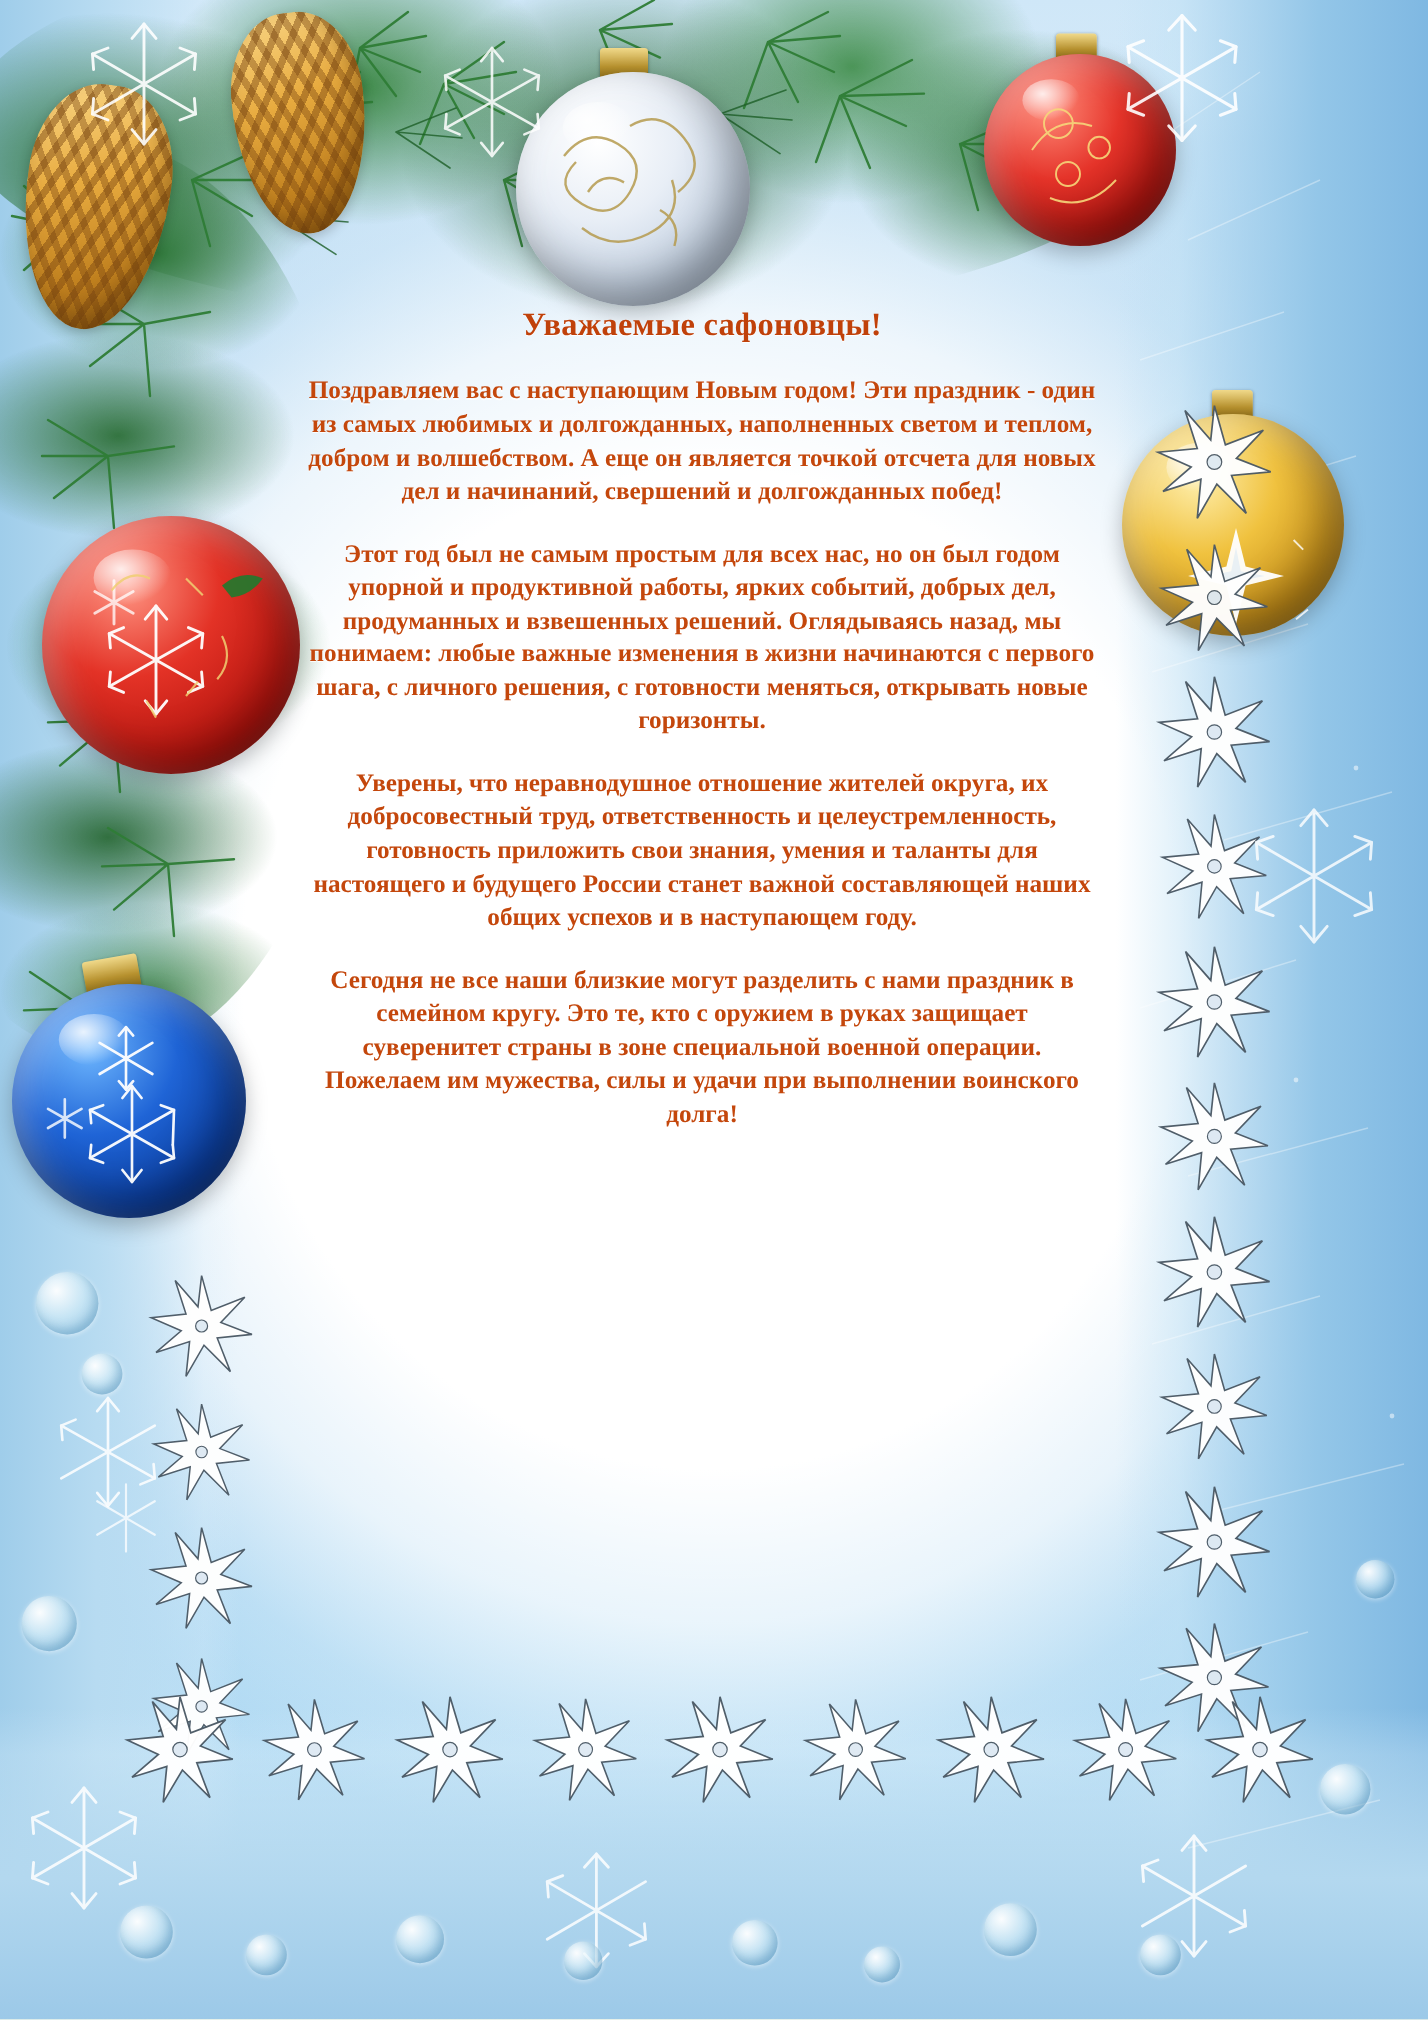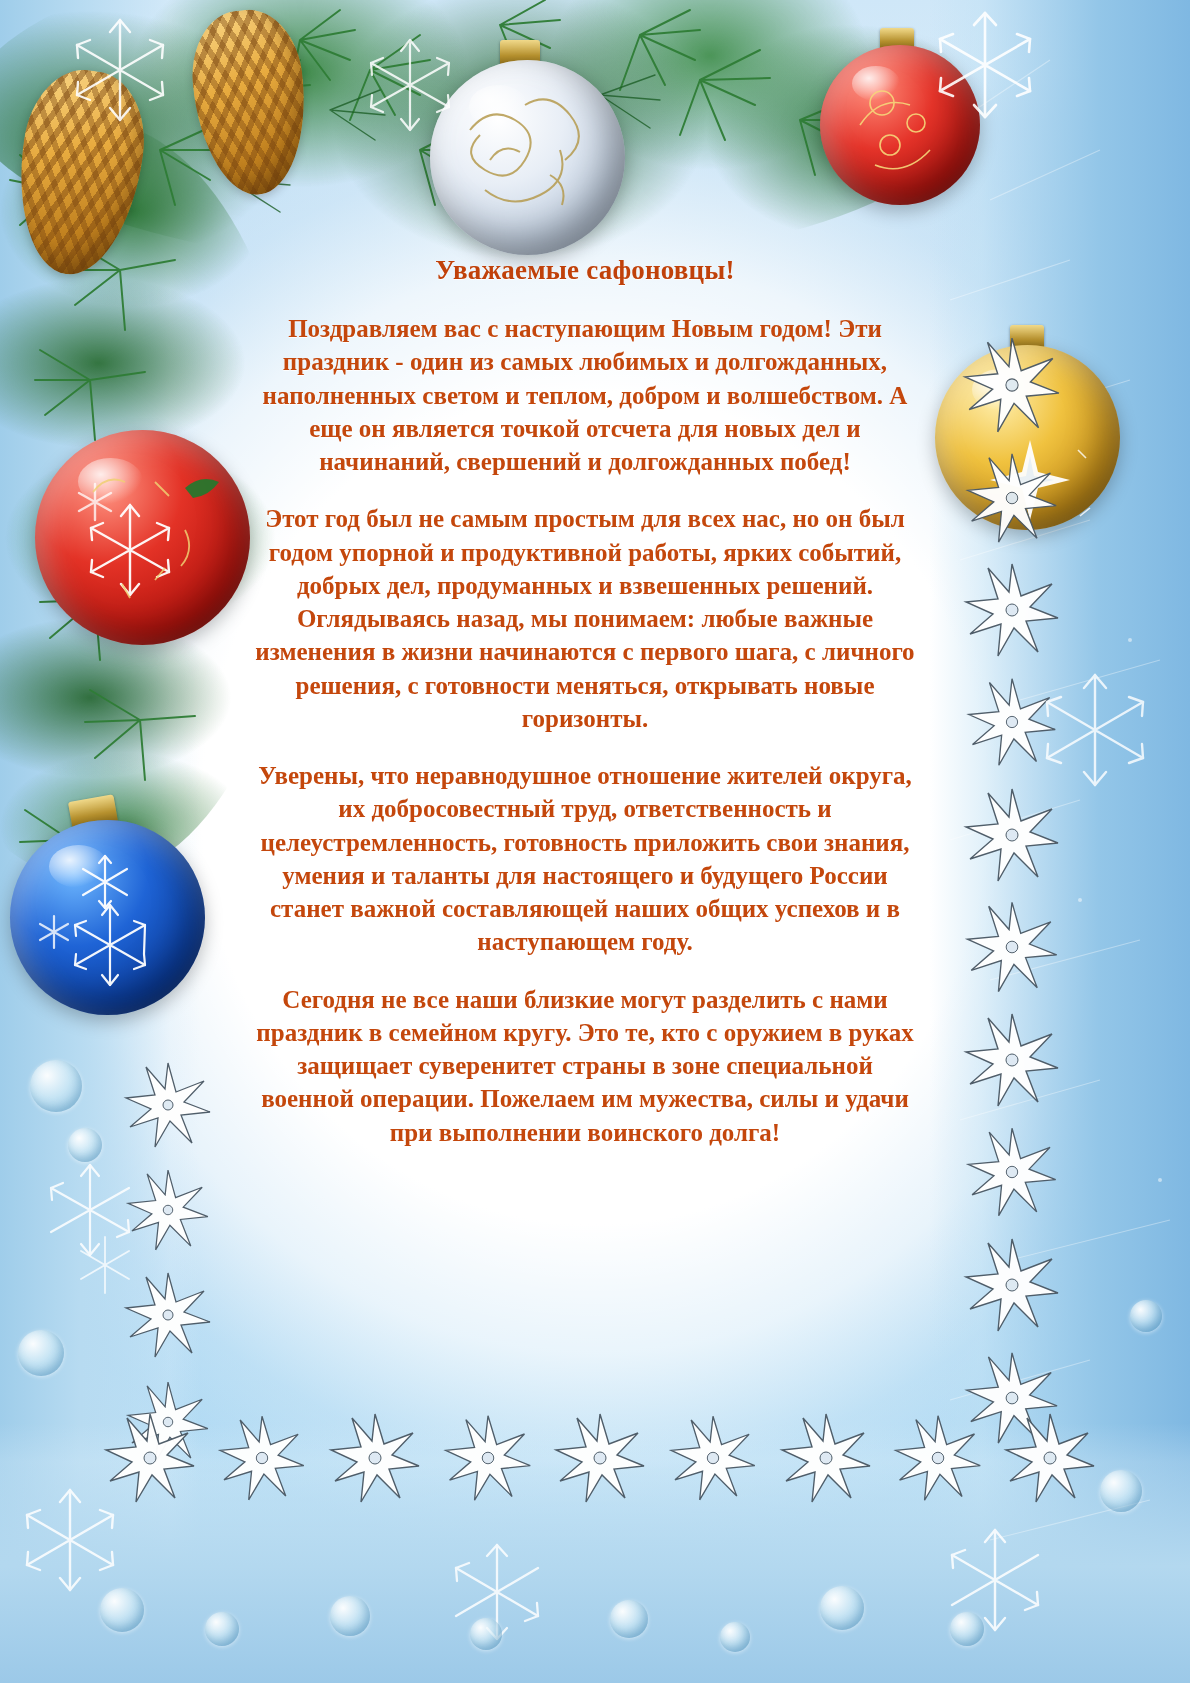--- a/index.html
+++ b/index.html
@@ -171,21 +171,21 @@
   }
   .doc-title {
     font-size: 27px;
     font-weight: 700;
     color: #c0410a;
     margin: 0 0 26px 0;
     letter-spacing: 0.2px;
     text-shadow: 0 1px 0 rgba(255,255,255,0.9);
   }
   .para {
-    font-size: 25px;
+    font-size: 21px;
     line-height: 1.33;
     font-weight: 700;
     color: #c4470c;
     margin: 0 0 24px 0;
     text-shadow: 0 1px 0 rgba(255,255,255,0.85);
   }
   .para:last-child { margin-bottom: 0; }
 </style>
 </head>
 <body>

